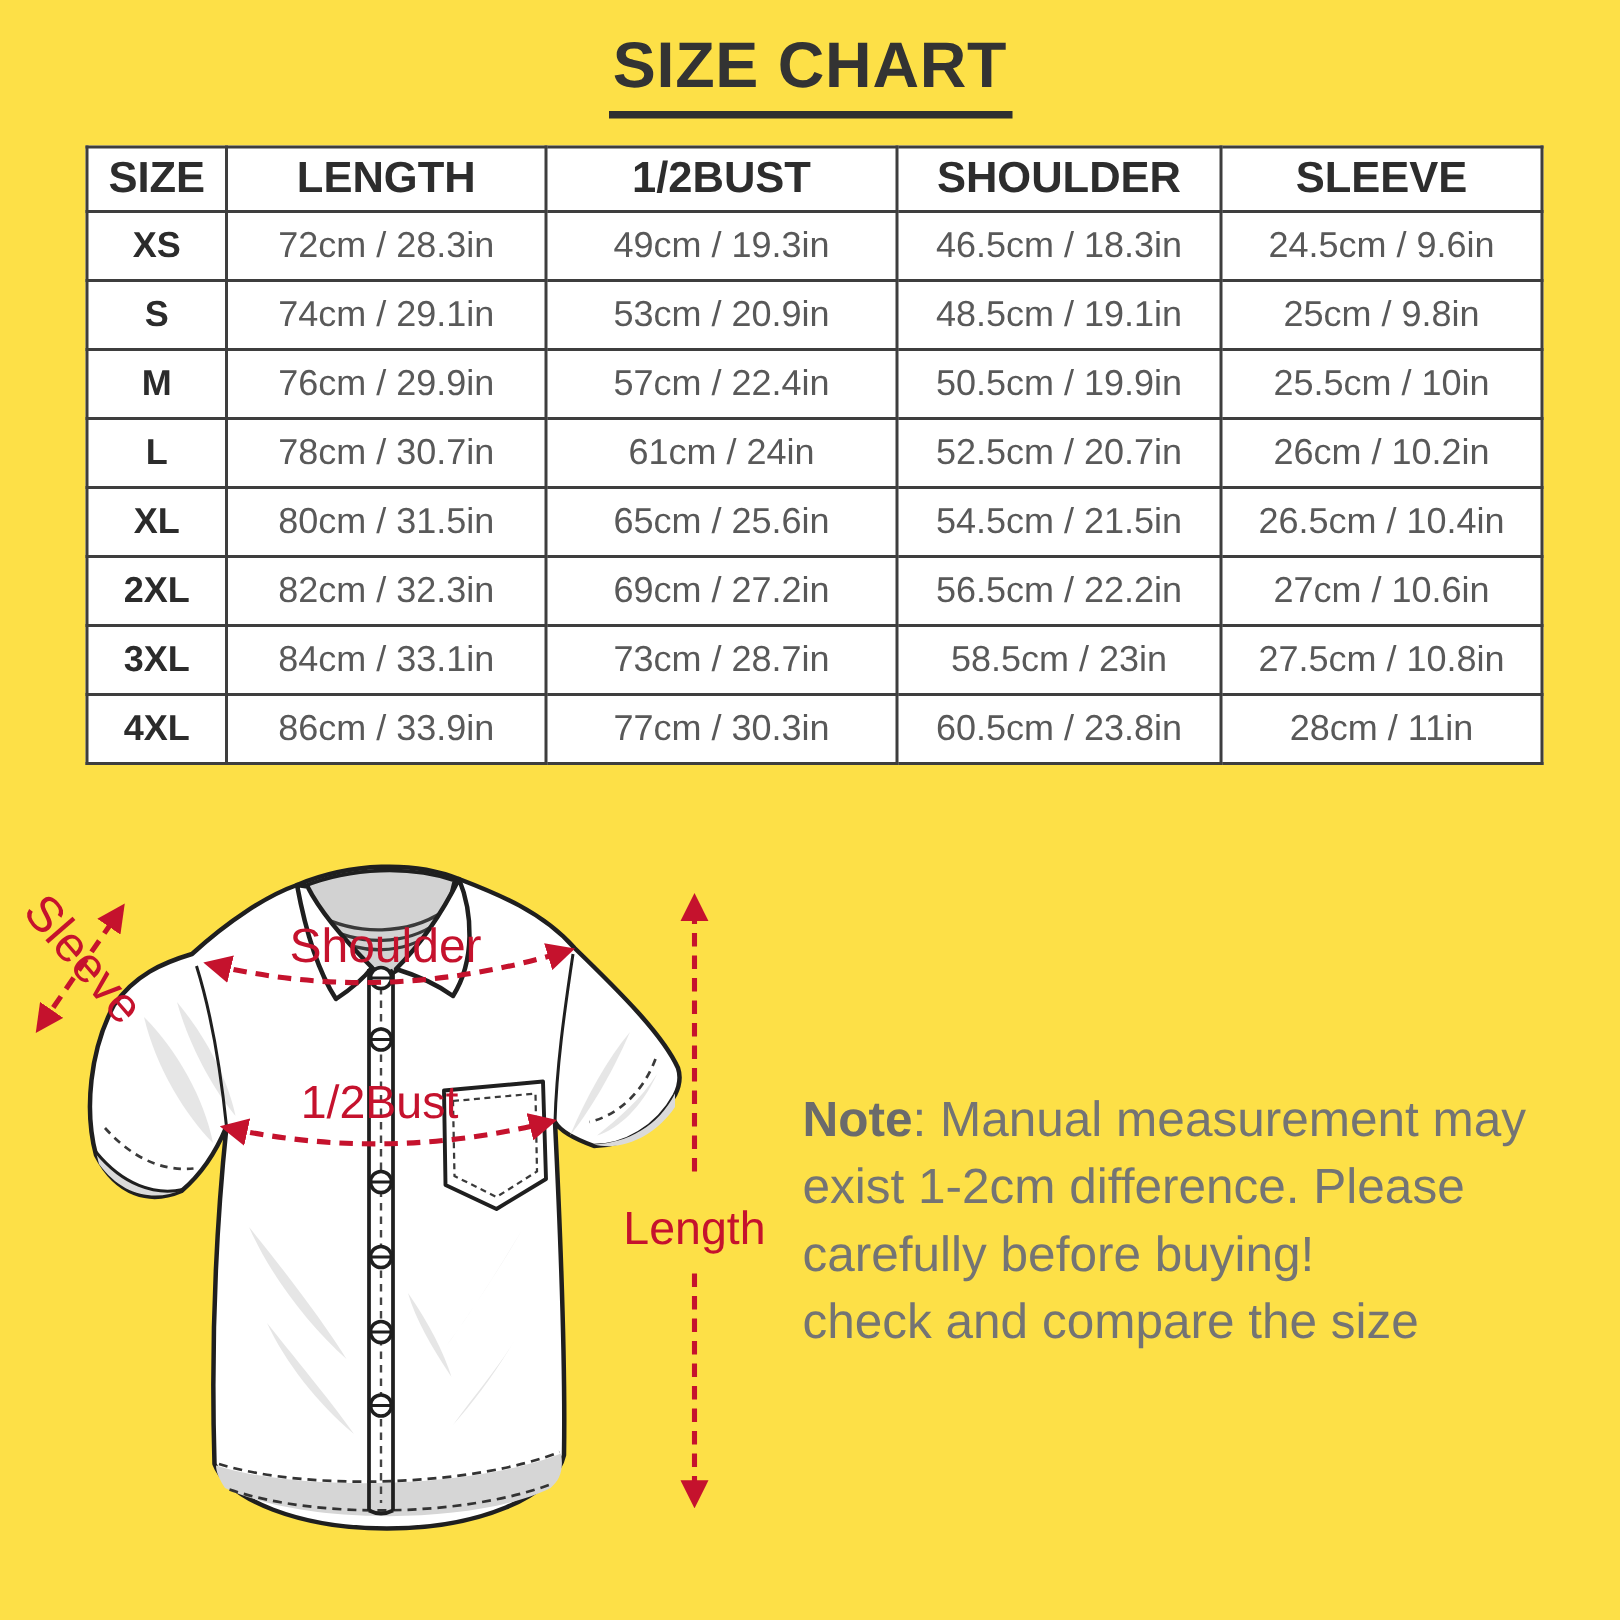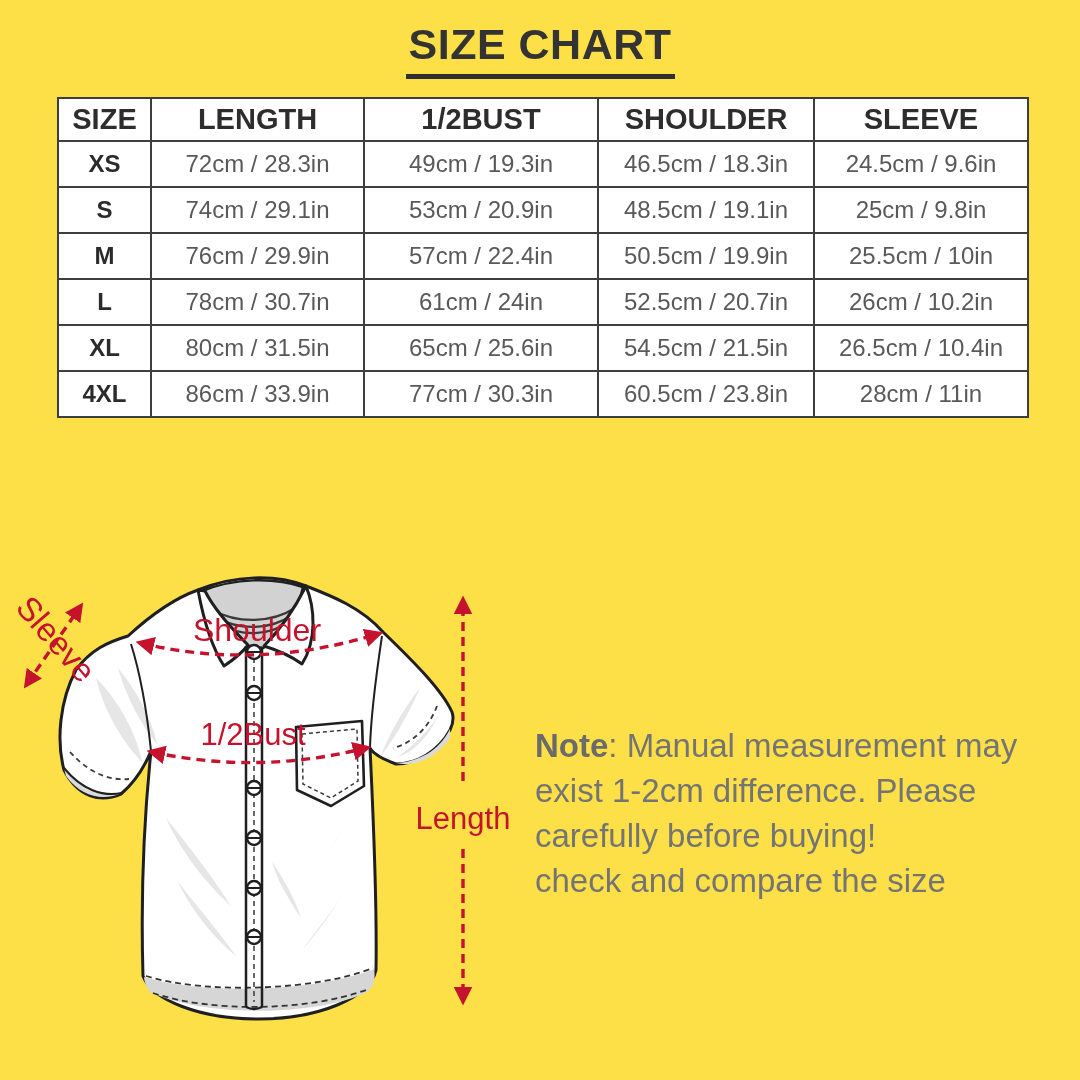--- a/index.html
+++ b/index.html
@@ -92,20 +92,34 @@
         <td>61cm / 24in</td>
         <td>52.5cm / 20.7in</td>
         <td>26cm / 10.2in</td>
       </tr>
       <tr>
         <td class="size-col">XL</td>
         <td>80cm / 31.5in</td>
         <td>65cm / 25.6in</td>
         <td>54.5cm / 21.5in</td>
         <td>26.5cm / 10.4in</td>
+      </tr>
+      <tr>
+        <td class="size-col">2XL</td>
+        <td>82cm / 32.3in</td>
+        <td>69cm / 27.2in</td>
+        <td>56.5cm / 22.2in</td>
+        <td>27cm / 10.6in</td>
+      </tr>
+      <tr>
+        <td class="size-col">3XL</td>
+        <td>84cm / 33.1in</td>
+        <td>73cm / 28.7in</td>
+        <td>58.5cm / 23in</td>
+        <td>27.5cm / 10.8in</td>
       </tr>
       <tr>
         <td class="size-col">4XL</td>
         <td>86cm / 33.9in</td>
         <td>77cm / 30.3in</td>
         <td>60.5cm / 23.8in</td>
         <td>28cm / 11in</td>
       </tr>
     </tbody>
   </table>

